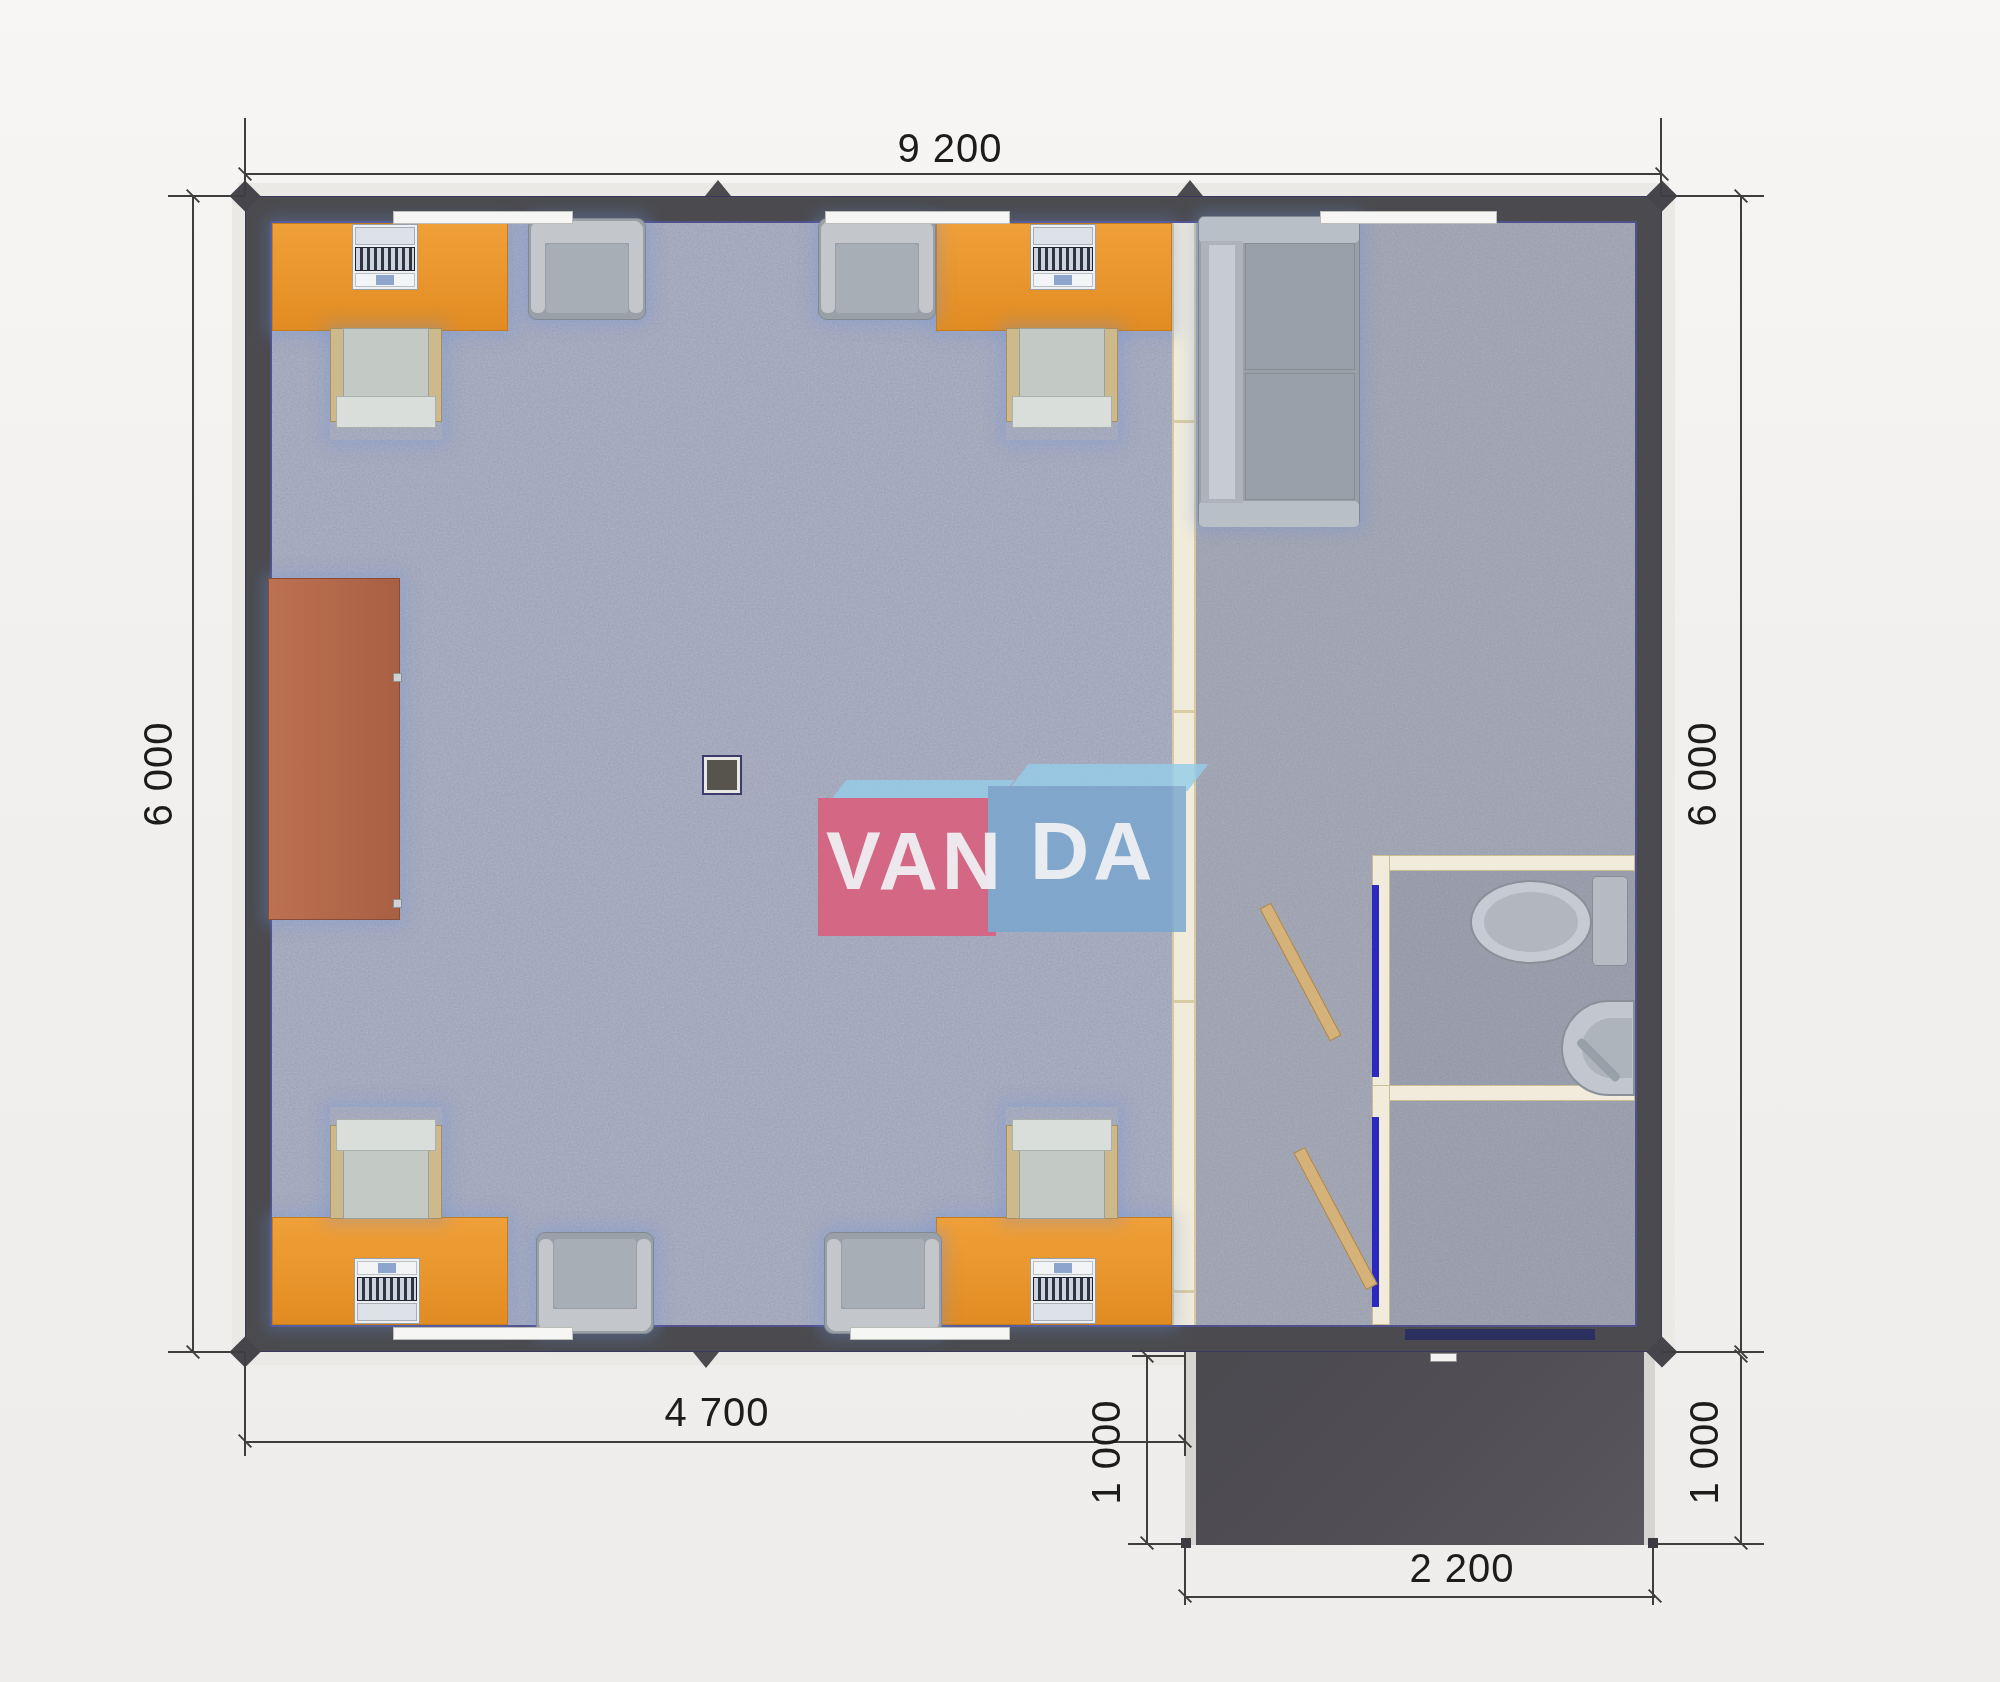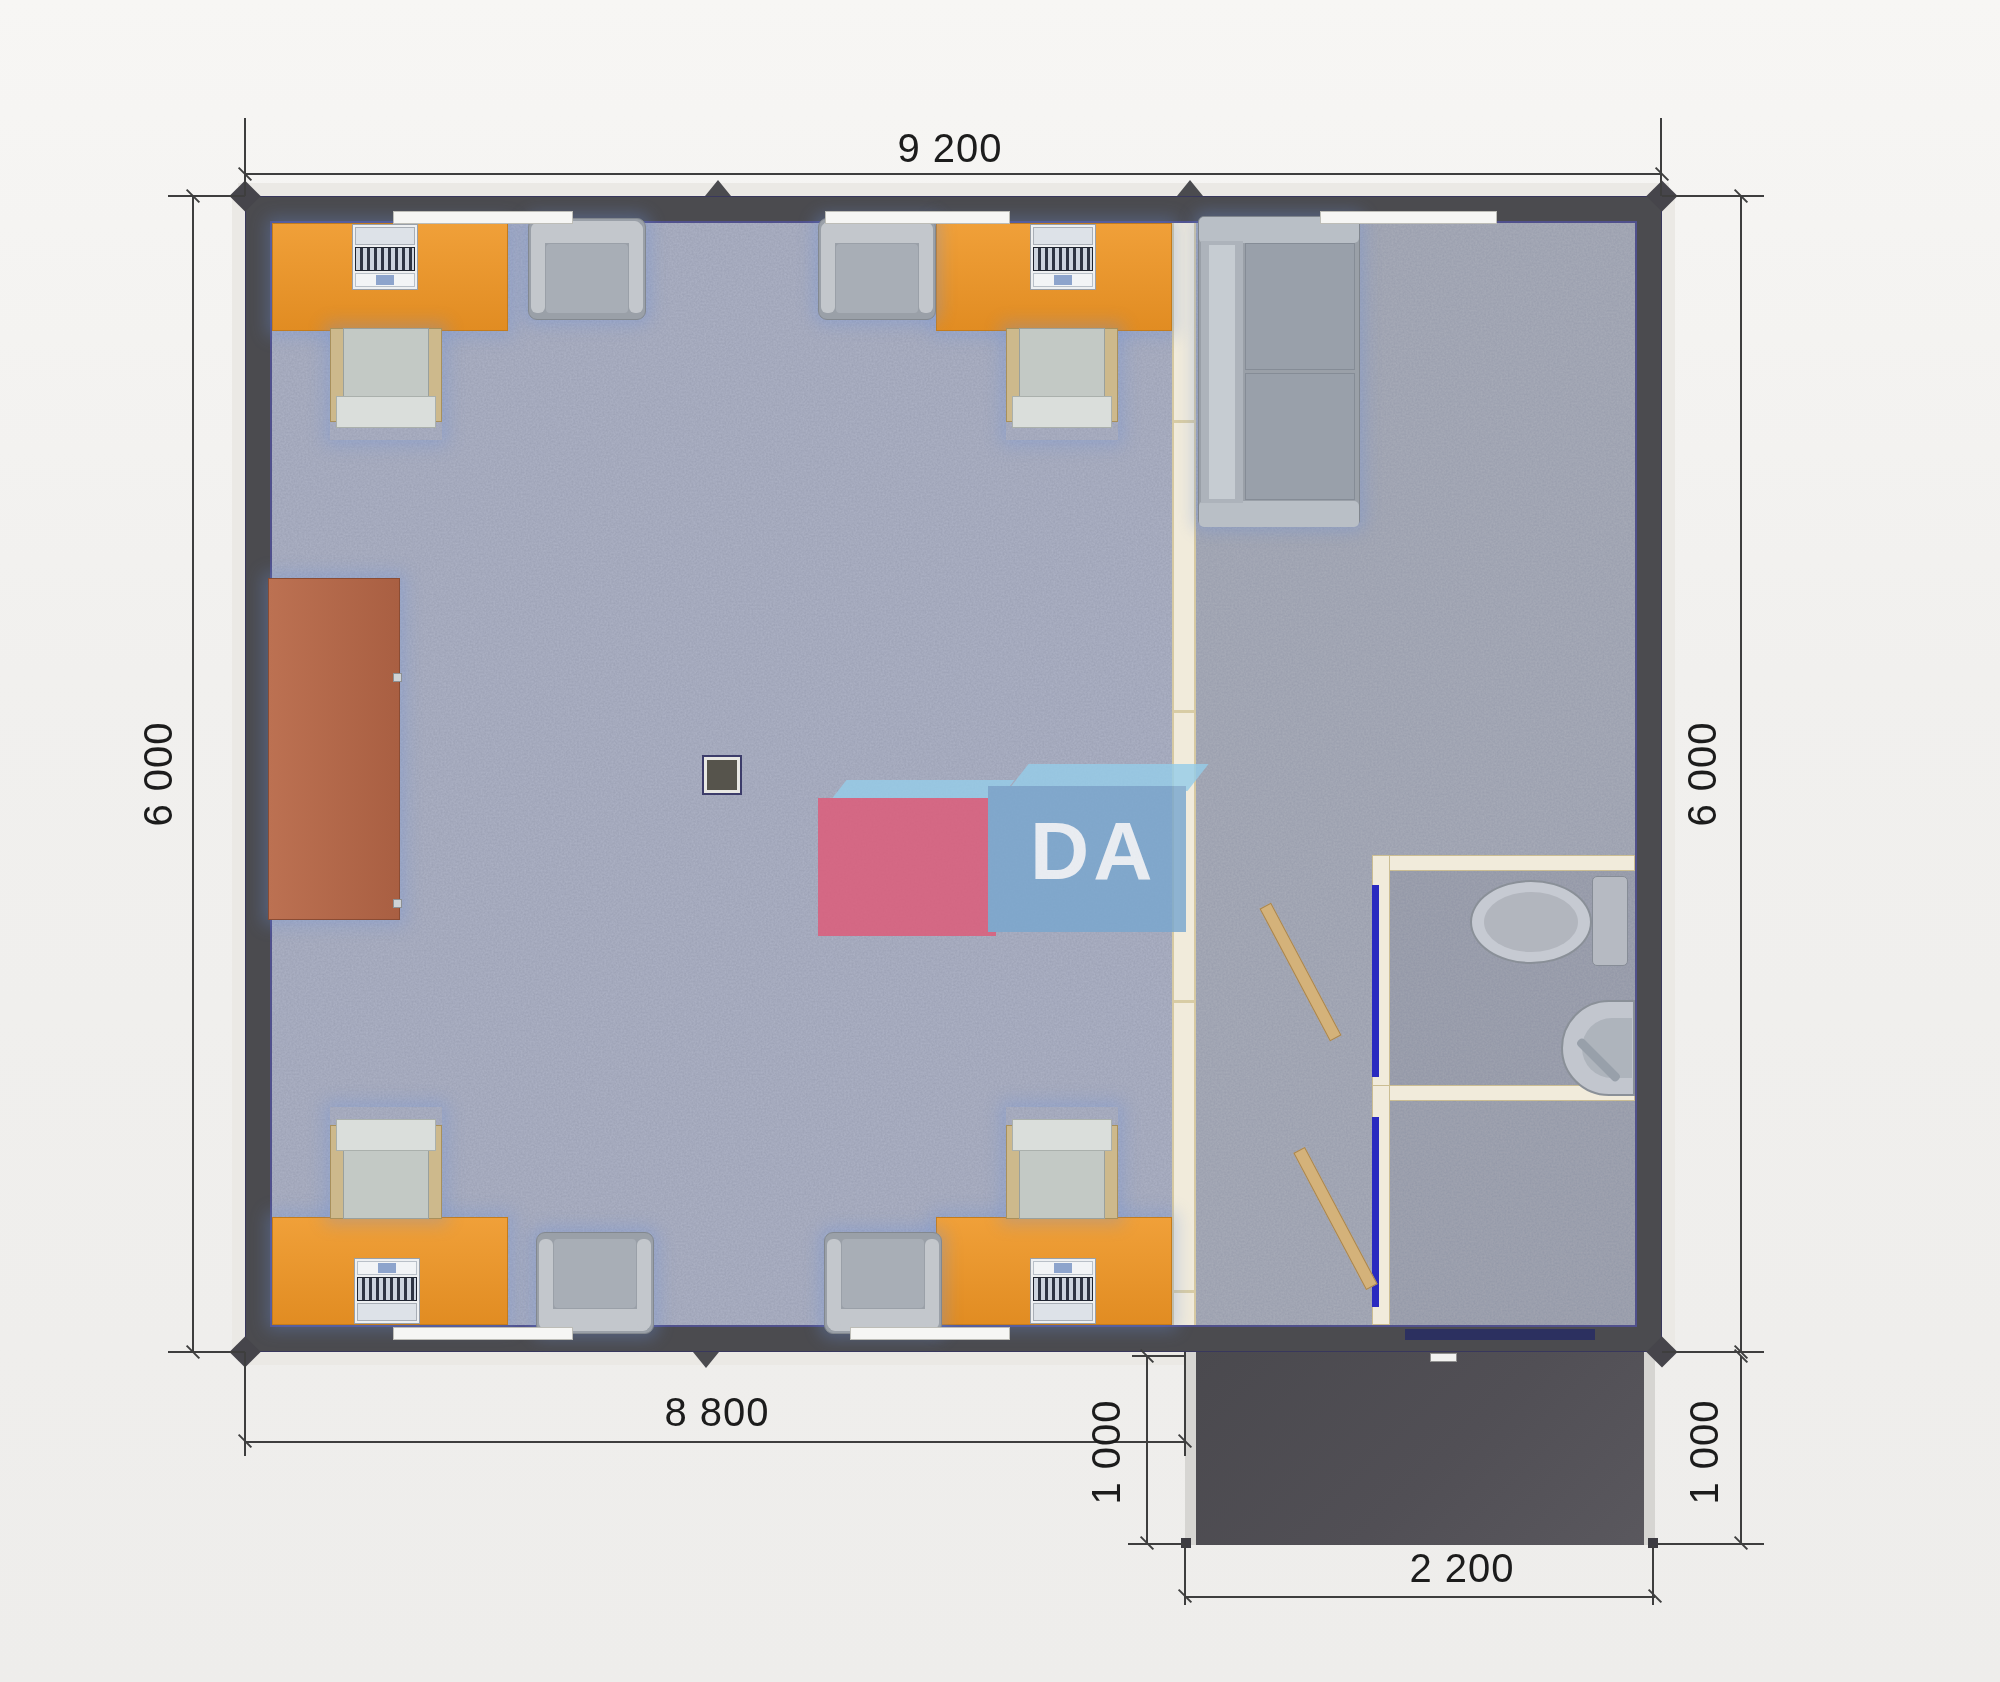--- a/index.html
+++ b/index.html
@@ -240,20 +240,21 @@
   <div class="diamond" style="left:234px;top:185px"></div>
   <div class="diamond" style="left:1651px;top:185px"></div>
   <div class="diamond" style="left:234px;top:1341px"></div>
   <div class="diamond" style="left:1651px;top:1341px"></div>
 
   <div class="wm">
     <div class="wm-flap" style="left:26px;top:22px;width:168px"></div>
     <div class="wm-flap" style="left:208px;top:6px;width:180px"></div>
     <div class="wm-red"></div>
     <div class="wm-blue"></div>
+    <span class="wm-txt" style="left:16px;top:62px">VAN</span>
     <span class="wm-txt" style="left:220px;top:52px">DA</span>
   </div>
 
   <div class="dline" style="left:244px;top:118px;width:2px;height:78px"></div>
   <div class="dline" style="left:1660px;top:118px;width:2px;height:78px"></div>
   <div class="dline" style="left:245px;top:173px;width:1417px;height:2px"></div>
   <div class="tick" style="left:236px;top:173px"></div>
   <div class="tick" style="left:1653px;top:173px"></div>
   <div class="dim-label" style="left:850px;top:126px">9 200</div>
 
@@ -269,21 +270,21 @@
   <div class="dline" style="left:1740px;top:196px;width:2px;height:1156px"></div>
   <div class="tick" style="left:1732px;top:195px"></div>
   <div class="tick" style="left:1732px;top:1351px"></div>
   <div class="dim-label v" style="left:1602px;top:752px">6 000</div>
 
   <div class="dline" style="left:244px;top:1352px;width:2px;height:104px"></div>
   <div class="dline" style="left:1184px;top:1352px;width:2px;height:104px"></div>
   <div class="dline" style="left:245px;top:1441px;width:941px;height:2px"></div>
   <div class="tick" style="left:236px;top:1440px"></div>
   <div class="tick" style="left:1176px;top:1440px"></div>
-  <div class="dim-label" style="left:617px;top:1390px">8 800</div>
+  <div class="dim-label" style="left:617px;top:1390px">4 700</div>
 
   <div class="dline" style="left:1132px;top:1355px;width:53px;height:2px"></div>
   <div class="dline" style="left:1128px;top:1543px;width:57px;height:2px"></div>
   <div class="dline" style="left:1146px;top:1356px;width:2px;height:188px"></div>
   <div class="tick" style="left:1138px;top:1355px"></div>
   <div class="tick" style="left:1138px;top:1542px"></div>
   <div class="dim-label v" style="left:1006px;top:1430px">1 000</div>
 
   <div class="dline" style="left:1657px;top:1543px;width:107px;height:2px"></div>
   <div class="dline" style="left:1740px;top:1356px;width:2px;height:188px"></div>

